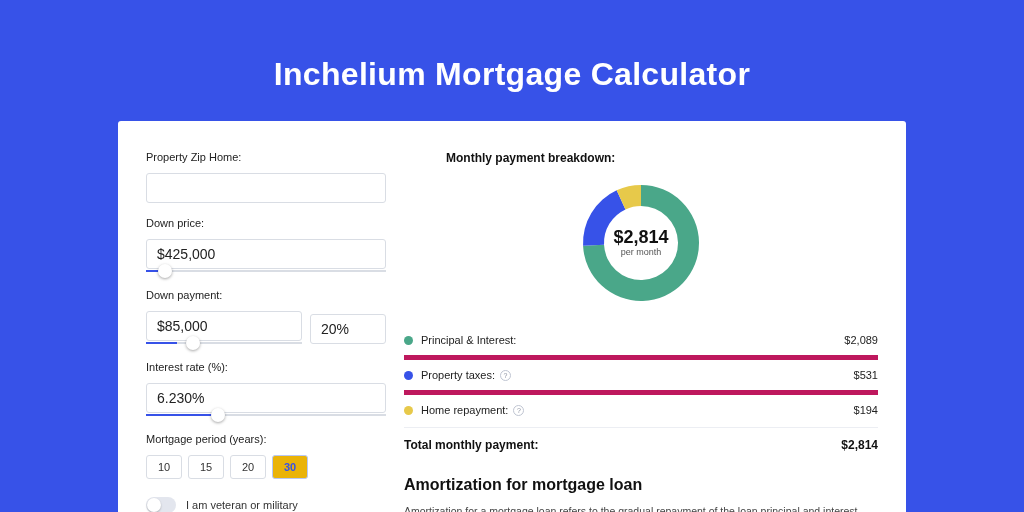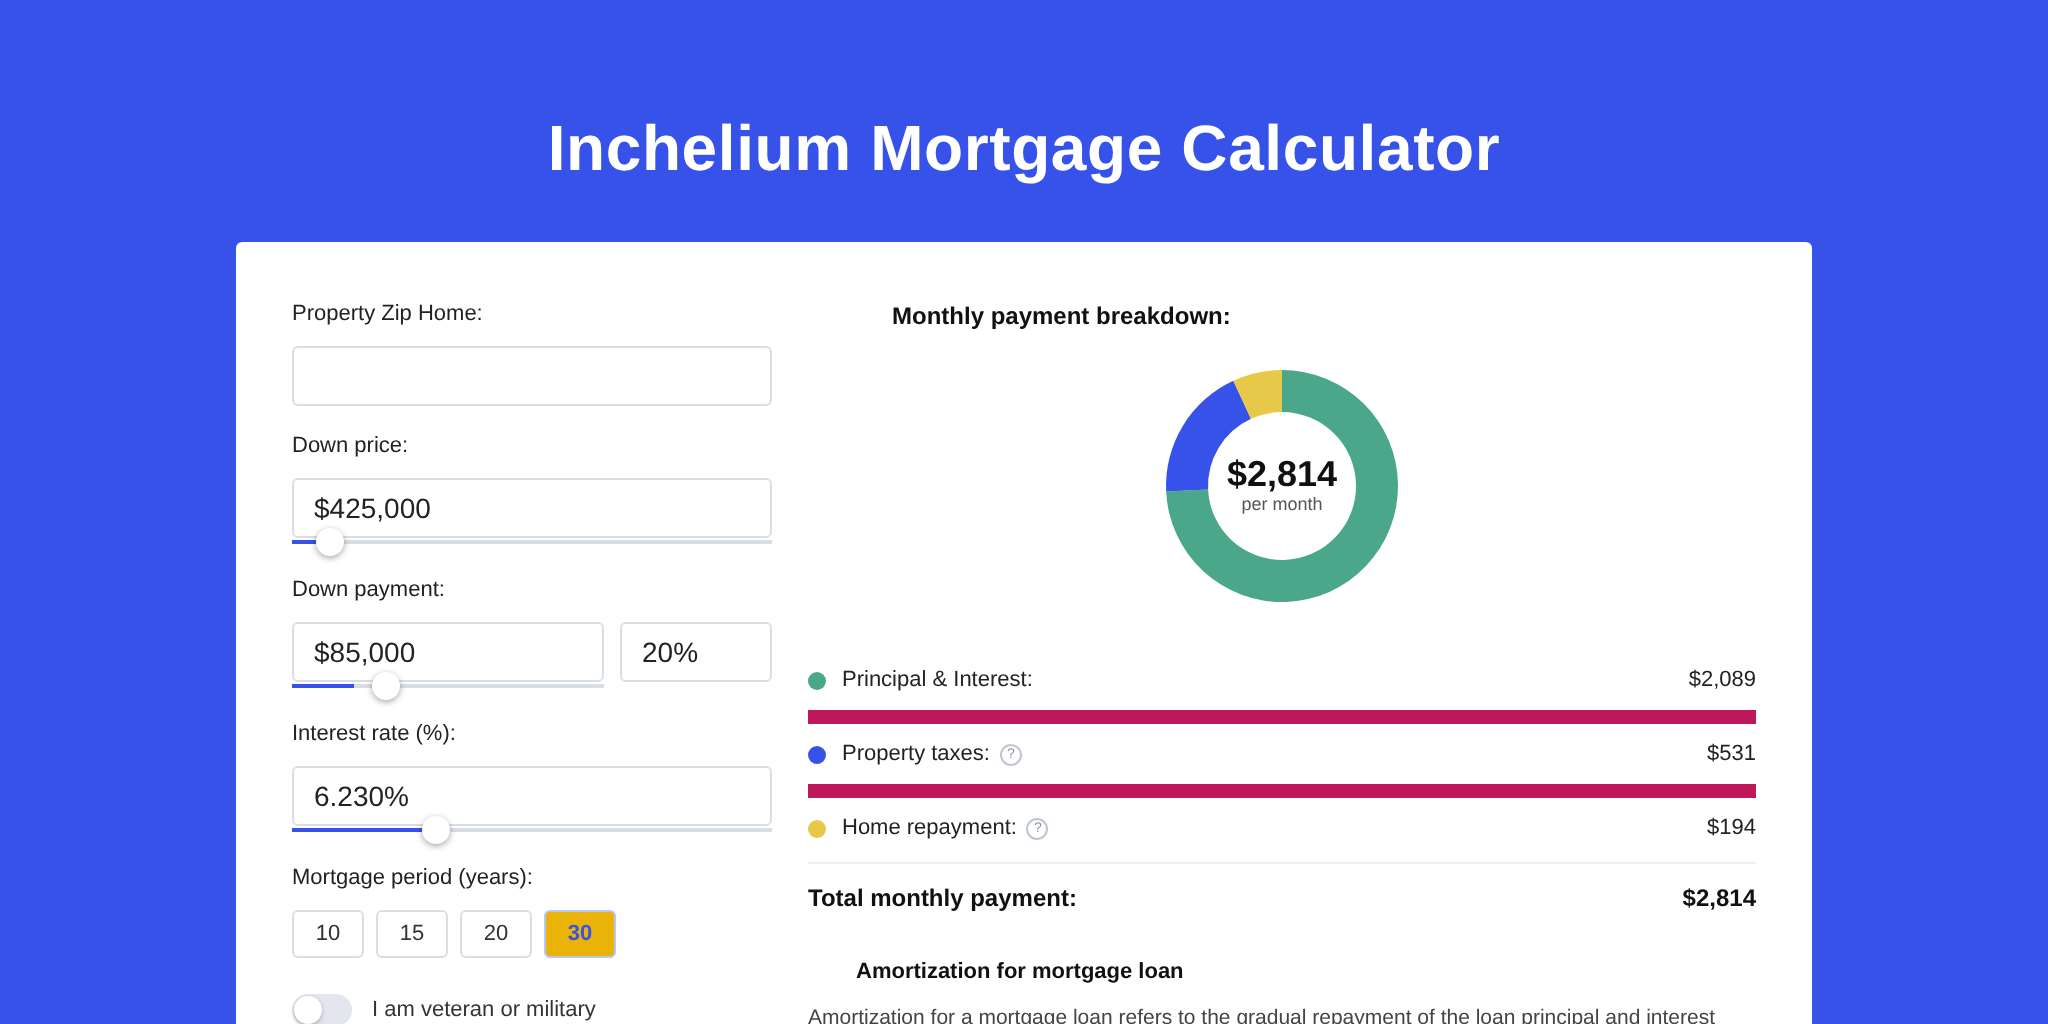--- a/index.html
+++ b/index.html
@@ -63,21 +63,21 @@
   .slider-thumb {
     position: absolute;
     top: -3px;
     width: 14px; height: 14px;
     background: #fff;
     border-radius: 50%;
     box-shadow: 0 1px 3px rgba(0,0,0,0.35);
     transform: translateX(-50%);
   }
 
-  .down-row { display: flex; gap: 8px; }
+  .down-row { display: flex; gap: 8px; align-items: center; }
   .down-row .amount-wrap { flex: 1 1 auto; position: relative; }
   .down-row .pct-wrap { width: 76px; flex: 0 0 76px; }
 
   .period-row { display: flex; gap: 6px; }
   .period-btn {
     width: 36px; height: 24px;
     border: 1px solid #d9dde4;
     border-radius: 3px;
     background: #fff;
     font-size: 11px;
@@ -119,21 +119,21 @@
     display: flex; justify-content: center;
     padding: 2px 0 12px 0;
   }
   .donut-center-amount { font-size: 18px; font-weight: 700; fill: #111; }
   .donut-center-sub { font-size: 9px; fill: #555; }
 
   .legend { margin-top: 6px; }
   .legend-row {
     display: flex; align-items: center;
     padding: 9px 0;
-    border-bottom: 7px solid #be185d;
+    border-bottom: 5px solid #be185d;
     font-size: 11px;
     color: #222;
   }
   .legend-row:last-of-type { border-bottom: none; }
   .dot { width: 9px; height: 9px; border-radius: 50%; margin-right: 8px; flex: 0 0 9px; }
   .dt-green { background: #4aa789; }
   .dt-blue { background: #3752e8; }
   .dt-yellow { background: #e7c94a; }
   .legend-label { flex: 1 1 auto; display: flex; align-items: center; gap: 5px; }
   .legend-val { font-weight: 400; }
@@ -146,21 +146,21 @@
   .total-row {
     display: flex; align-items: center;
     padding: 10px 0 12px 0;
     border-top: 1px solid #eceef3;
     font-size: 12px; font-weight: 700; color: #111;
     margin-top: 2px;
   }
   .total-label { flex: 1 1 auto; }
 
   .amort-block { margin-top: 12px; }
-  .amort-title { font-size: 11px; font-weight: 700; color: #111; margin-bottom: 10px; margin-left: 24px; }
+  .amort-title { font-size: 16px; font-weight: 700; color: #111; margin-bottom: 10px; }
   .amort-text { font-size: 10.5px; color: #444; line-height: 1.5; }
 </style>
 </head>
 <body>
 
 <h1 class="title">Inchelium Mortgage Calculator</h1>
 
 <div class="card">
 
   <div class="col-left">

